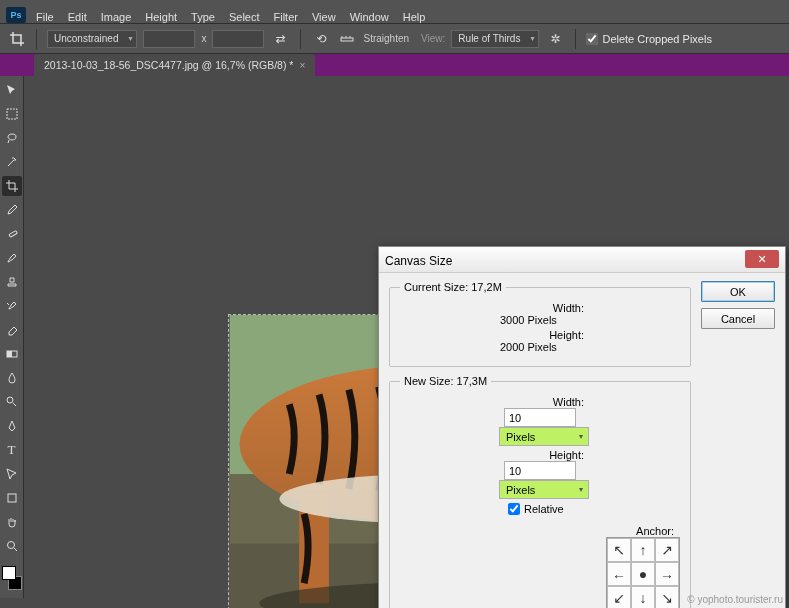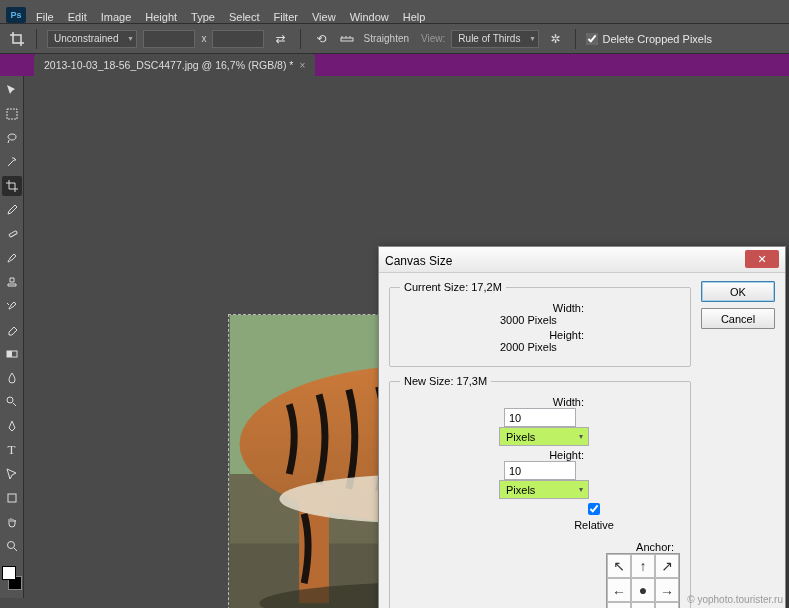--- a/index.html
+++ b/index.html
@@ -53,21 +53,21 @@
 
   fieldset { border: 1px solid #c0c0c0; border-radius: 2px; padding: 6px 10px 10px 10px; margin-bottom: 8px; }
   legend { font-size: 11px; padding: 0 4px; color: #000; }
   .row { display: flex; align-items: center; margin: 3px 0; flex-direction: column; }
   .row label { width: 100px; text-align: right; padding-right: 6px; }
   .row .val { min-width: 80px; }
   .row input.num { width: 72px; height: 19px; border: 1px solid #abadb3; padding: 0 4px; font-size: 11px; }
   .row .unit { width: 90px; height: 19px; border: 1px solid #abadb3; background: #bef264; font-size: 11px; display: inline-flex; align-items: center; padding: 0 6px; margin-left: 8px; position: relative; }
   .row .unit::after { content: "▾"; position: absolute; right: 5px; font-size: 8px; color: #555; }
 
-  .relative-row { display: flex; align-items: center; gap: 4px; margin: 4px 0 6px 108px; flex-direction: column; }
+  .relative-row { display: flex; align-items: center; gap: 4px; margin: 4px 0 6px 108px; }
   .relative-row input { width: 12px; height: 12px; }
 
   .anchor-row { display: flex; align-items: flex-end; flex-direction: column; }
   .anchor-row label { width: 100px; text-align: right; padding-right: 6px; padding-top: 4px; }
   .anchor-grid { display: grid; grid-template-columns: repeat(3, 24px); grid-template-rows: repeat(3, 24px); border: 1px solid #999; }
   .anchor-grid div { border: 1px solid #bbb; display: flex; align-items: center; justify-content: center; font-size: 14px; background: #fcfcfc; cursor: pointer; color: #333; }
 
   .ext-row { display: flex; align-items: center; margin: 6px 0 2px 0; }
   .ext-row label { width: 130px; text-align: right; padding-right: 6px; }
   .ext-select { width: 100px; height: 19px; border: 1px solid #abadb3; background: #fff; font-size: 11px; display: inline-flex; align-items: center; padding: 0 6px; position: relative; }

